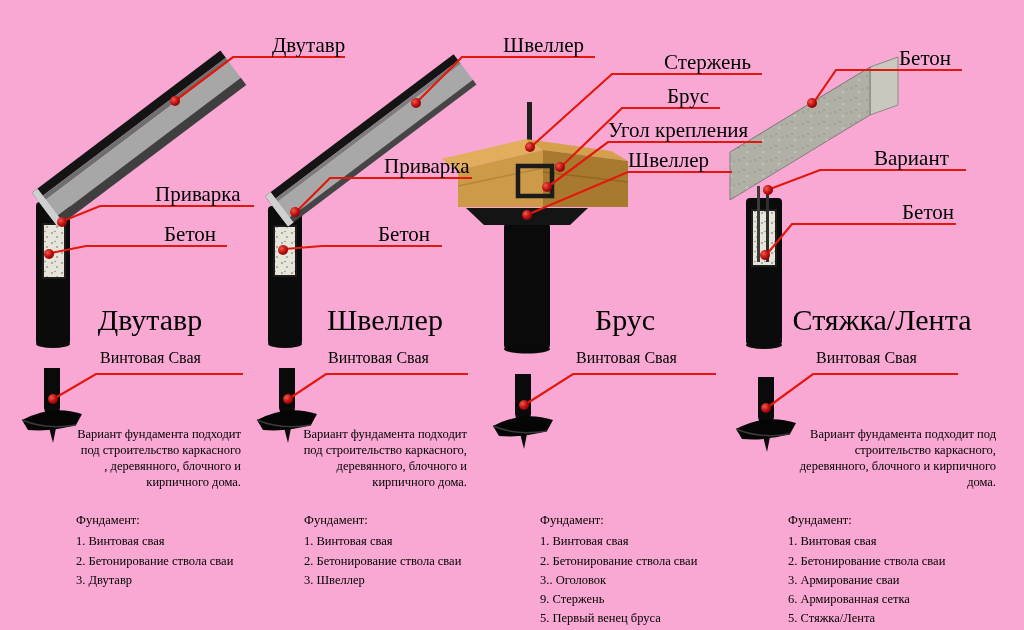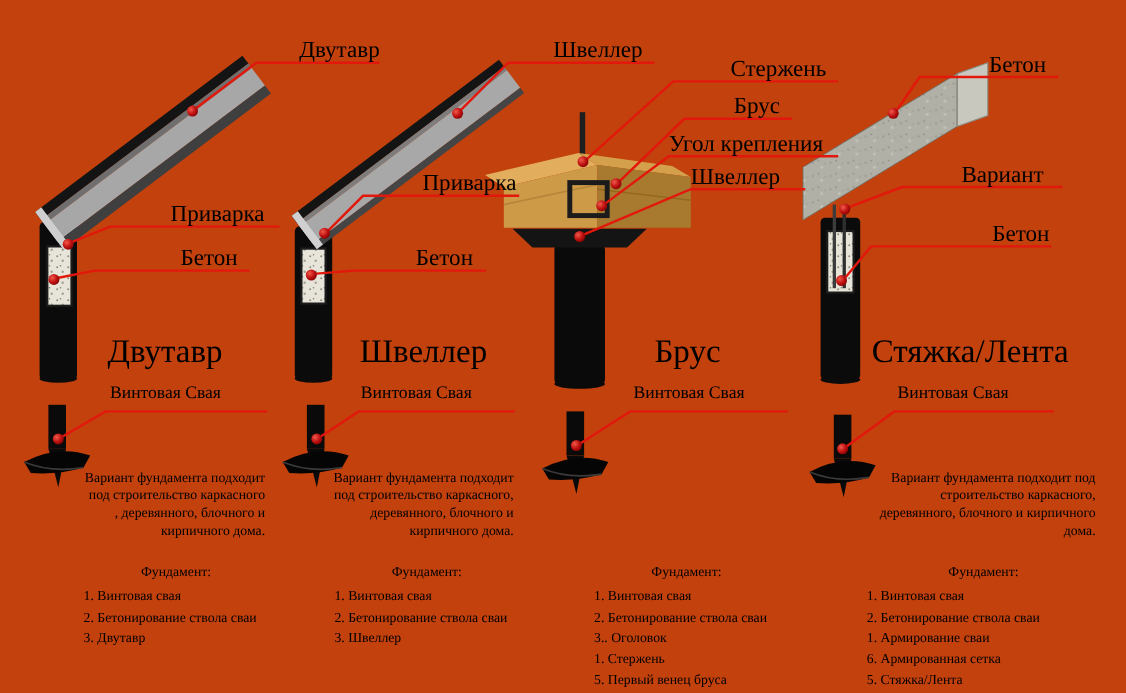--- a/index.html
+++ b/index.html
@@ -1,27 +1,27 @@
 <!DOCTYPE html>
 <html><head>
 <meta charset="utf-8">
 <style>
   html,body{margin:0;padding:0;background:#ffffff;}
   #canvas{
-    position:relative;width:1024px;height:630px;background:#c2410c;
+    position:relative;width:1024px;height:630px;background:#f9a8d4;
     font-family:"Liberation Serif","DejaVu Serif",serif;color:#000;
     overflow:hidden;
   }
   #art{position:absolute;left:0;top:0;}
   .callout{position:absolute;font-size:21px;white-space:nowrap;}
   .title{position:absolute;font-size:30px;text-align:center;}
   .pilelabel{position:absolute;font-size:16px;white-space:nowrap;}
   .desc{position:absolute;font-size:12.5px;line-height:1.28;text-align:right;}
   .list{position:absolute;font-size:12.5px;line-height:1.38;}
-  .list-header{text-align:center;margin-bottom:4px;font-family:Liberation Serif, serif;}
+  .list-header{margin-bottom:4px;font-family:Liberation Serif, serif;}
   .list-item{margin:0 0 2px 0;}
 </style>
 </head>
 <body>
 
 <div id="canvas">
 
 <svg id="art" width="1024" height="630" viewBox="0 0 1024 630" xmlns="http://www.w3.org/2000/svg">
   <defs>
     <radialGradient id="dotg" cx="35%" cy="35%" r="75%">
@@ -214,26 +214,26 @@
   <div class="list-item">1. Винтовая свая</div>
   <div class="list-item">2. Бетонирование ствола сваи</div>
   <div class="list-item">3. Швеллер</div>
 </div>
 
 <div class="list" style="left:540px;top:512px;width:168px;">
   <div class="list-header">Фундамент:</div>
   <div class="list-item">1. Винтовая свая</div>
   <div class="list-item">2. Бетонирование ствола сваи</div>
   <div class="list-item">3.. Оголовок</div>
-  <div class="list-item">1. Стержень</div>
+  <div class="list-item">9. Стержень</div>
   <div class="list-item">5. Первый венец бруса</div>
 </div>
 
 <div class="list" style="left:788px;top:512px;width:212px;">
   <div class="list-header">Фундамент:</div>
   <div class="list-item">1. Винтовая свая</div>
   <div class="list-item">2. Бетонирование ствола сваи</div>
-  <div class="list-item">1. Армирование сваи</div>
+  <div class="list-item">3. Армирование сваи</div>
   <div class="list-item">6. Армированная сетка</div>
   <div class="list-item">5. Стяжка/Лента</div>
 </div>
 
 </div>
 
 </body></html>

